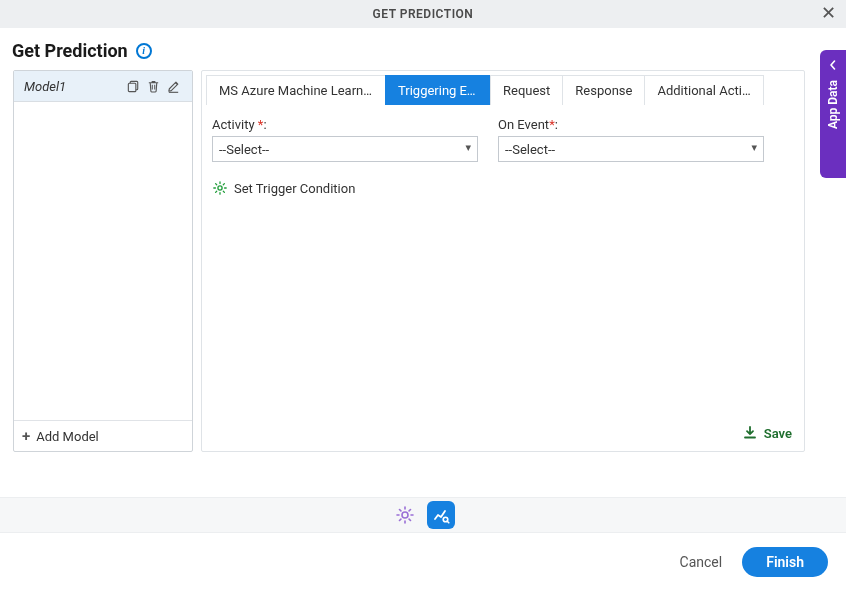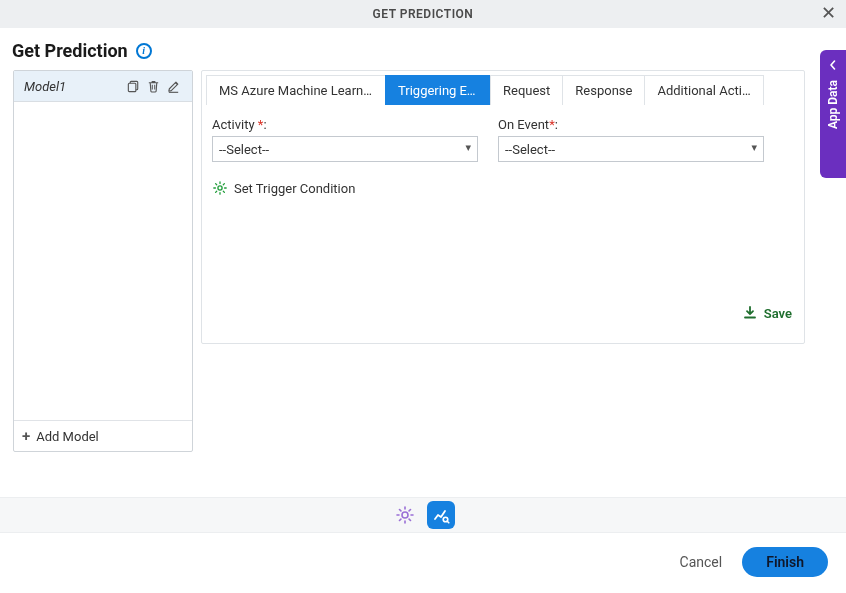--- a/index.html
+++ b/index.html
@@ -19,49 +19,49 @@
 
 .workspace { display: flex; margin: 0 40px 0 12px; border: 1px solid transparent; }
 .left-panel { width: 180px; border: 1px solid #cfd4d9; border-radius: 2px; display: flex; flex-direction: column; height: 382px; }
 .model-item { background: #e8f1f9; padding: 6px 10px; display: flex; align-items: center; border-bottom: 1px solid #d9dee3; font-style: italic; }
 .model-item .name { flex: 1; font-size: 13px; color: #333; }
 .model-item .icon { width: 18px; height: 18px; margin-left: 2px; color: #555; cursor: pointer; display: inline-flex; align-items: center; justify-content: center; }
 .left-spacer { flex: 1; }
 .add-model { border-top: 1px solid #e0e3e7; padding: 6px 8px; display: flex; align-items: center; gap: 6px; font-size: 13px; color: #333; cursor: pointer; }
 .add-model .plus { font-size: 15px; color: #555; font-weight: 600; }
 
-.right-panel { flex: 1; margin-left: 8px; border: 1px solid #dfe3e7; border-radius: 2px; height: 274px; display: flex; flex-direction: column; }
+.right-panel { flex: 1; margin-left: 8px; border: 1px solid #dfe3e7; border-radius: 2px; height: 382px; display: flex; flex-direction: column; }
 .tabs { display: flex; padding: 4px 4px 0 4px; gap: 0; }
 .tab { border: 1px solid #dfe3e7; border-bottom: none; padding: 7px 12px; font-size: 13px; color: #333; background: #fff; cursor: pointer; white-space: nowrap; overflow: hidden; text-overflow: ellipsis; margin-right: -1px; }
 .tab.active { background: #1681e0; color: #fff; border-color: #1681e0; }
 .tab:first-child { max-width: 180px; }
 .tab:last-child { max-width: 120px; }
 .tab.trig { max-width: 106px; }
 .tab-body { padding: 12px 10px; flex: 1; position: relative; }
 .field-row { display: flex; gap: 20px; }
 .field { display: flex; flex-direction: column; gap: 4px; }
 .field label { font-size: 13px; color: #333; }
 .req-star { color: #d93025; }
 .select { border: 1px solid #c4c9cf; height: 26px; padding: 0 22px 0 6px; font-size: 13px; color: #333; background: #fff; position: relative; cursor: pointer; display: flex; align-items: center; }
 .select::after { content: "▾"; position: absolute; right: 6px; top: 4px; font-size: 11px; color: #555; }
 .field.activity .select { width: 266px; }
 .field.onevent .select { width: 266px; }
 .trigger-cond { margin-top: 18px; display: flex; align-items: center; gap: 6px; font-size: 13px; color: #333; cursor: pointer; }
 .gear-green { color: #1f9d3a; }
-.save-row { position: absolute; right: 12px; bottom: 22px; display: flex; align-items: center; gap: 6px; color: #1f6e2e; font-size: 13px; font-weight: 600; cursor: pointer; }
+.save-row { position: absolute; right: 12px; bottom: 10px; display: flex; align-items: center; gap: 6px; color: #1f6e2e; font-size: 13px; font-weight: 600; cursor: pointer; }
 
 .toolbar-strip { margin-top: 44px; height: 36px; background: #f6f7f8; display: flex; align-items: center; justify-content: center; gap: 8px; border-top: 1px solid #eceef0; border-bottom: 1px solid #eceef0; }
 .tool-icon { width: 28px; height: 28px; border-radius: 6px; display: flex; align-items: center; justify-content: center; cursor: pointer; }
 .tool-icon.settings { color: #7a4fc0; }
 .tool-icon.chart { background: #1681e0; color: #fff; }
 
 .footer { display: flex; justify-content: flex-end; align-items: center; gap: 20px; padding: 14px 18px 0 0; }
 .btn-text { font-size: 14px; color: #555; cursor: pointer; background: none; border: none; }
 .btn-outline { font-size: 14px; color: #333; background: #fff; border: 1px solid #b9bec4; border-radius: 18px; padding: 6px 22px; cursor: pointer; }
-.btn-primary { font-size: 14px; color: #0f172a; background: #1681e0; border: none; border-radius: 18px; padding: 7px 24px; font-weight: 600; cursor: pointer; }
+.btn-primary { font-size: 14px; color: #ffffff; background: #1681e0; border: none; border-radius: 18px; padding: 7px 24px; font-weight: 600; cursor: pointer; }
 
 svg { display: block; }
 </style>
 </head>
 <body>
 
 <div class="title-bar">
   <div class="title">GET PREDICTION</div>
   <div class="close">✕</div>
 </div>

